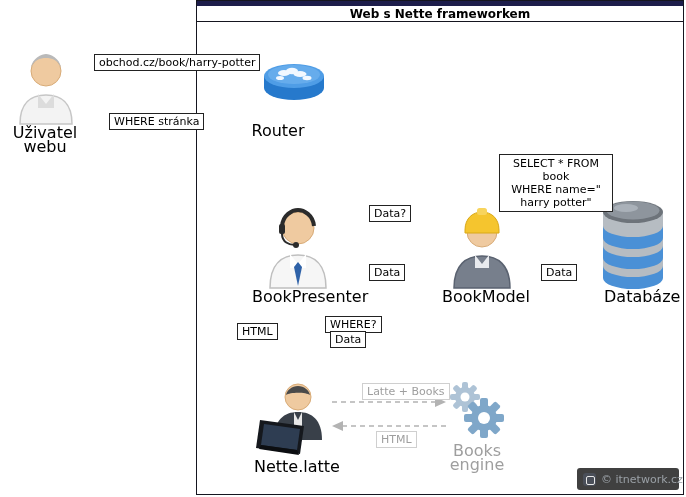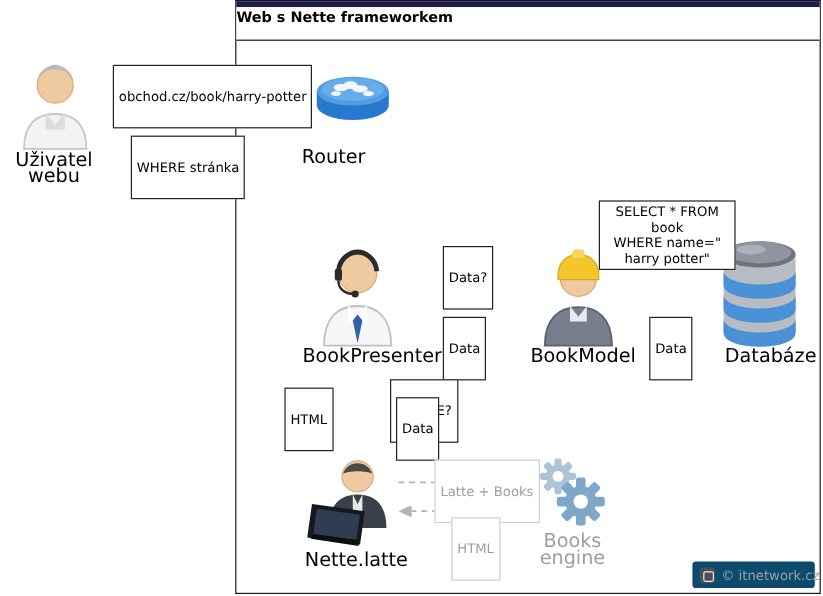--- a/index.html
+++ b/index.html
@@ -7,46 +7,46 @@
   .stage {
     position:relative; width:686px; height:497px; background:#fff;
     font-family:"DejaVu Sans","Liberation Sans",sans-serif; color:#000; overflow:hidden;
   }
   .abs { position:absolute; }
 
   
   .frame { left:196px; top:0; width:488px; height:495px; border:1px solid #15151f; background:#fff; }
   .frame-accent { position:absolute; left:0; top:0; right:0; height:5px; background:#1d1d4b; }
   .frame-title {
-    position:absolute; left:0; top:5px; right:0; height:28px; line-height:16px;
-    font-size:12px; font-weight:bold; border-bottom:1px solid #15151f;
+    position:absolute; left:0; top:5px; right:0; height:16px; line-height:16px;
+    text-align:center; font-size:12px; font-weight:bold; border-bottom:1px solid #15151f;
     background:#fff;
   }
 
   
   .msg {
     position:absolute; background:#fff; border:1px solid #222;
-    font-size:11px; line-height:13px; padding:19px 4px; white-space:nowrap; z-index:5;
+    font-size:11px; line-height:13px; padding:1px 4px; white-space:nowrap; z-index:5;
   }
   .sql { text-align:center; white-space:normal; width:114px; padding:2px 2px; }
   .sql span { display:block; }
 
   
   .node-label {
     position:absolute; font-size:16px; line-height:14px; text-align:center;
     background:#fff; z-index:4;
   }
   .muted { color:#9e9e9e; }
 
   .icon { position:absolute; z-index:2; }
 
   
   .watermark {
     position:absolute; left:577px; top:468px; width:102px; height:22px;
-    background:#0c4a6e; border-radius:3px; display:flex; align-items:center;
+    background:#404040; border-radius:3px; display:flex; align-items:center;
     gap:5px; padding:0 6px; z-index:6;
   }
   .watermark .logo { width:13px; height:13px; background:#4a4f59; border-radius:3px; position:relative; flex:0 0 auto; }
   .watermark .logo::after { content:""; position:absolute; left:3px; top:3px; width:7px; height:7px; border:1.5px solid #e8e8e8; border-radius:2px; }
   .watermark .txt { font-size:11px; color:#9aa0a6; white-space:nowrap; }
 </style>
 </head>
 <body>
 
 <div class="stage">
@@ -106,21 +106,21 @@
     <path d="M3 14 L3 78 A30 11 0 0 0 63 78 L63 14 Z" fill="#b6bcc2"></path>
     <path d="M3 28 L3 40 A30 11 0 0 0 63 40 L63 28 A30 11 0 0 1 3 28 Z" fill="#4a90d6"></path>
     <path d="M3 48 L3 60 A30 11 0 0 0 63 60 L63 48 A30 11 0 0 1 3 48 Z" fill="#4a90d6"></path>
     <path d="M3 68 L3 80 A30 11 0 0 0 63 80 L63 68 A30 11 0 0 1 3 68 Z" fill="#4a90d6"></path>
     <ellipse cx="33" cy="14" rx="30" ry="11" fill="#6d737a"></ellipse>
     <ellipse cx="33" cy="12.5" rx="26.5" ry="9" fill="#8e959d"></ellipse>
     <ellipse cx="26" cy="10" rx="12" ry="4" fill="#aab1b9"></ellipse>
   </svg>
   <div class="node-label" style="left:604px; top:290px; width:62px">Databáze</div>
 
-  <div class="msg sql" style="left:499px; top:167px">
+  <div class="msg sql" style="left:499px; top:154px">
     <span>SELECT * FROM book</span>
     <span>WHERE name="</span>
     <span>harry potter"</span>
   </div>
 
   <div class="msg" style="left:369px; top:205px">Data?</div>
   <div class="msg" style="left:369px; top:264px">Data</div>
 
   <div class="msg" style="left:541px; top:264px">Data</div>
 

